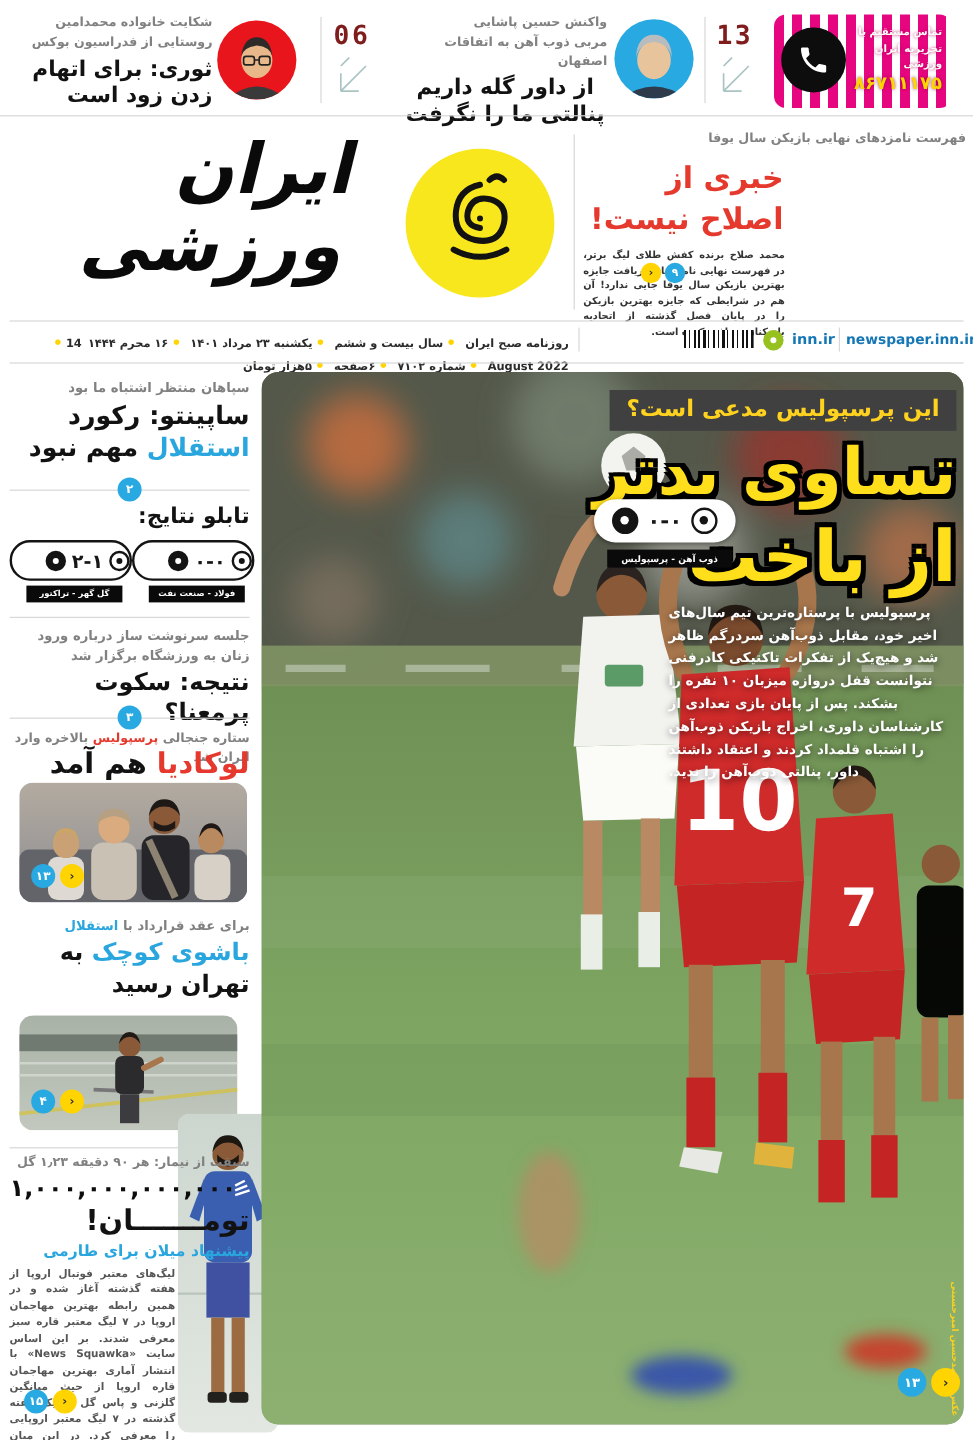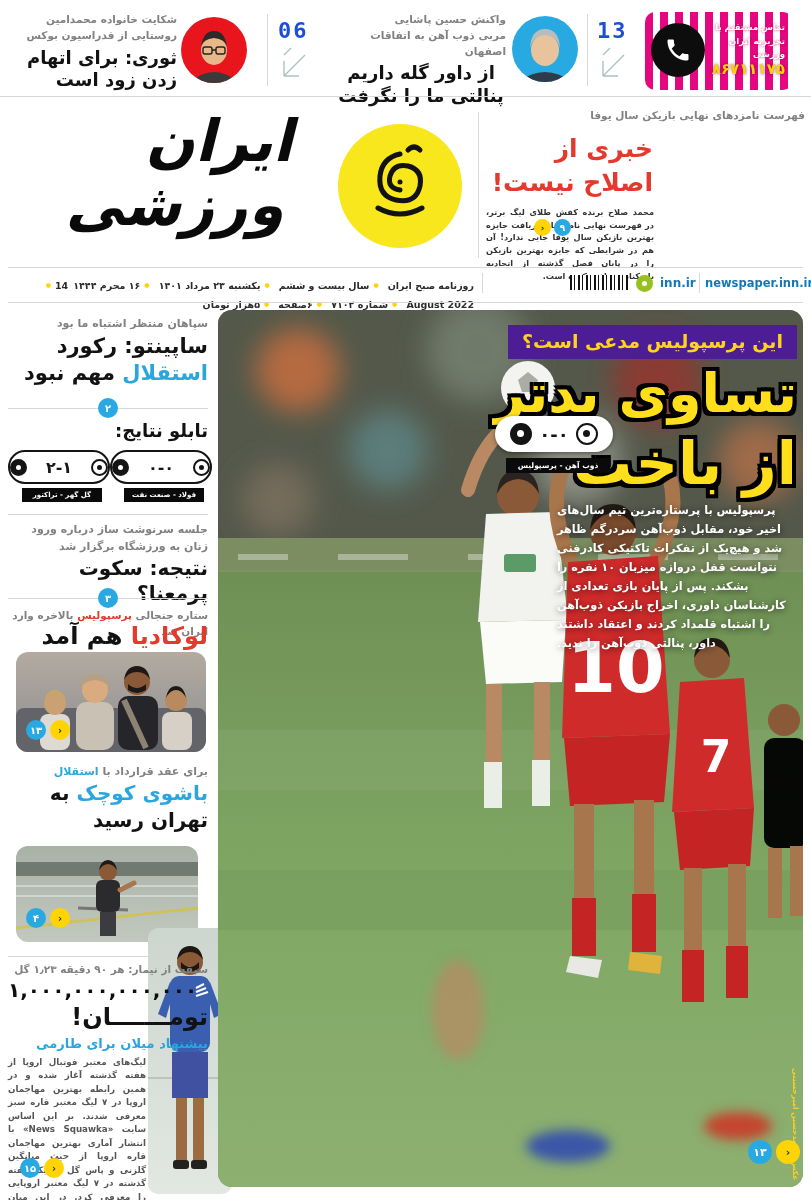--- a/index.html
+++ b/index.html
@@ -7,52 +7,52 @@
         font-family:"DejaVu Sans",sans-serif;direction:rtl;}
   .abs{position:absolute;}
   .rule-h{position:absolute;height:1px;background:#d8d8d8;}
   .rule-v{position:absolute;width:1px;background:#d8d8d8;}
   .kicker{color:#818181;font-weight:bold;font-size:10.5px;line-height:1.5;text-align:right;}
   .headline{color:#121212;font-weight:bold;text-align:right;line-height:1.25;}
   .hl-blue{color:#2aa6df;}
   .hl-red{color:#e5392e;}
   .avatar{border-radius:50%;overflow:hidden;}
   .pagemark-num{font-family:"DejaVu Sans Mono",monospace;font-weight:bold;font-size:22px;
-        color:#1d4ed8;letter-spacing:2px;direction:ltr;}
+        color:#7f1d1d;letter-spacing:2px;direction:ltr;}
   .phone-banner{background:repeating-linear-gradient(90deg,#e6067f 0 8px,#ffffff 8px 15px);
         border-radius:10px;}
   .pb-text{color:#fff;font-size:8.5px;font-weight:bold;line-height:1.6;text-align:right;
         text-shadow:0 0 3px rgba(180,0,90,.9);}
   .pb-number{color:#ffd400;font-size:15px;font-weight:bold;letter-spacing:1px;direction:ltr;
         text-align:left;text-shadow:0 0 3px rgba(120,0,60,.8);}
   .masthead-line{font-weight:bold;color:#0a0a0a;font-size:58px;line-height:1;
         transform:skewX(-14deg);text-align:center;white-space:nowrap;}
   .logo-circle{background:#f8e71c;border-radius:50%;}
   .dl-item{font-size:9.5px;font-weight:bold;color:#2b2b2b;}
   .dl-item + .dl-item::before{content:"●";color:#ffd400;font-size:6px;margin:0 4px;vertical-align:2px;}
   .site-link{font-weight:bold;color:#1577b5;font-size:12px;direction:ltr;font-family:"DejaVu Sans",sans-serif;}
   .badge-num{border-radius:50%;background:#29a9e1;color:#fff;font-weight:bold;
         display:flex;align-items:center;justify-content:center;}
   .badge-arr{border-radius:50%;background:#ffd400;color:#333;font-weight:bold;
         display:flex;align-items:center;justify-content:center;}
   .b24{width:24px;height:24px;font-size:11px;}
   .b20{width:20px;height:20px;font-size:10px;}
   .b17{width:17px;height:17px;font-size:9px;}
   .divider-circle{position:absolute;}
-  .pill{position:absolute;display:flex;align-items:center;justify-content:space-between;gap:5px;
+  .pill{position:absolute;display:flex;align-items:center;justify-content:flex-start;gap:5px;
         background:#fff;border:2px solid #141414;border-radius:20px;height:30px;}
   .pill .score{font-weight:bold;font-size:16px;letter-spacing:1px;color:#161616;}
   .logo-sm{width:17px;height:17px;border-radius:50%;border:2px solid #141414;background:#fff;box-sizing:border-box;position:relative;}
   .logo-sm::after{content:"";position:absolute;left:4px;top:4px;width:5px;height:5px;border-radius:50%;background:#141414;}
   .logo-sm.dark{background:#141414;}
   .logo-sm.dark::after{background:#fff;}
   .pill-label{position:absolute;background:#0a0a0a;color:#fff;font-size:7px;font-weight:bold;
         text-align:center;padding:3px 4px;white-space:nowrap;}
   .main-photo{border-radius:14px;overflow:hidden;background:#6f8f58;}
-  .mp-kicker{position:absolute;background:#4c1d95;color:#ffd21f;font-weight:bold;font-size:19px;
+  .mp-kicker{position:absolute;background:#404040;color:#ffd21f;font-weight:bold;font-size:19px;
         padding:5px 14px 7px;white-space:nowrap;}
   .mp-headline{position:absolute;font-weight:bold;color:#ffdf1b;white-space:nowrap;line-height:1.1;
         text-shadow:-4px -4px 0 #000,4px -4px 0 #000,-4px 4px 0 #000,4px 4px 0 #000,
                     0 -4px 0 #000,0 4px 0 #000,-4px 0 0 #000,4px 0 0 #000;}
   .mp-pill{position:absolute;display:flex;align-items:center;justify-content:center;gap:7px;
         background:#fff;border-radius:20px;box-shadow:0 1px 4px rgba(0,0,0,.45);}
   .mp-pill .score{font-weight:bold;font-size:18px;letter-spacing:2px;color:#161616;}
   .logo-md{width:22px;height:22px;border-radius:50%;border:2px solid #141414;background:#fff;box-sizing:border-box;position:relative;}
   .logo-md::after{content:"";position:absolute;left:5px;top:5px;width:7px;height:7px;border-radius:50%;background:#141414;}
   .logo-md.dark{background:#141414;}

